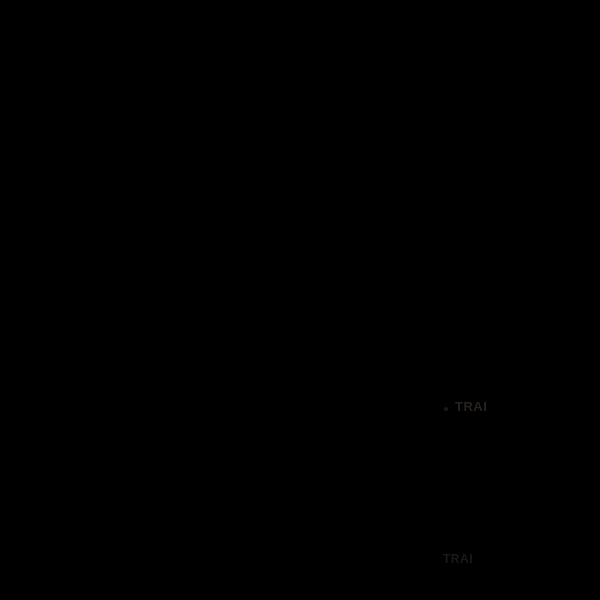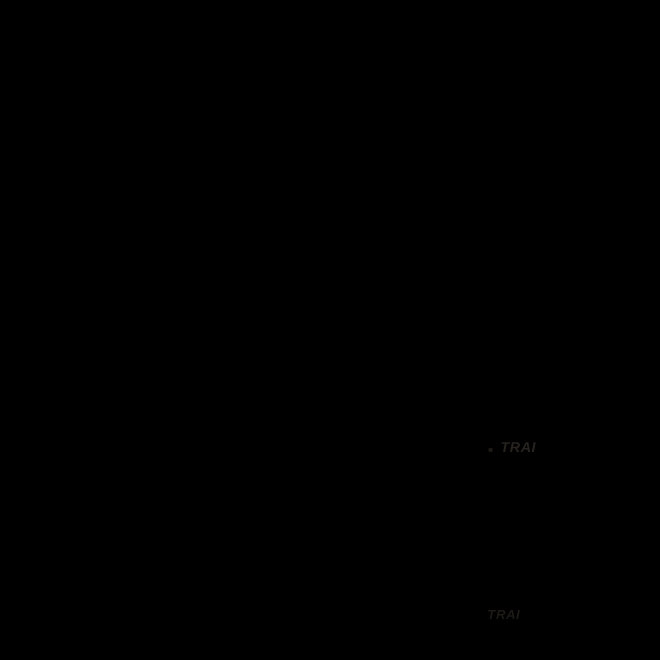--- a/index.html
+++ b/index.html
@@ -11,21 +11,20 @@
     width: 600px;
     height: 600px;
     overflow: hidden;
     font-family: "Liberation Sans", sans-serif;
   }
   #screen {
     position: relative;
     width: 600px;
     height: 600px;
     background: #000000;
-    font-style: italic;
   }
   .faint-label {
     position: absolute;
     color: #2e2a24;
     font-family: "Liberation Sans", sans-serif;
     font-size: 13px;
     font-weight: bold;
     letter-spacing: 0.5px;
     white-space: nowrap;
     opacity: 0.85;

